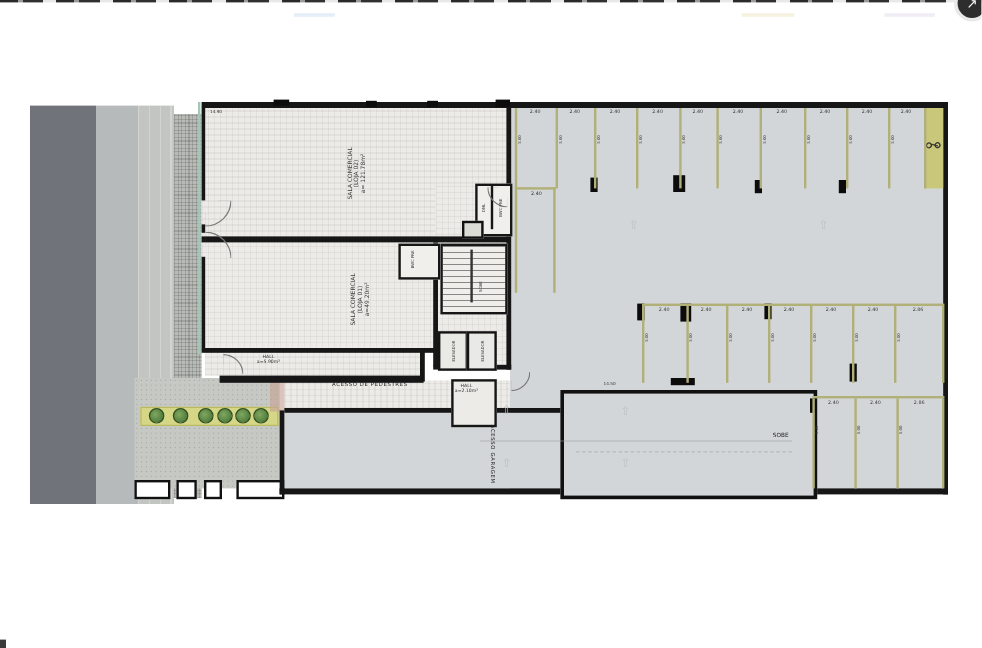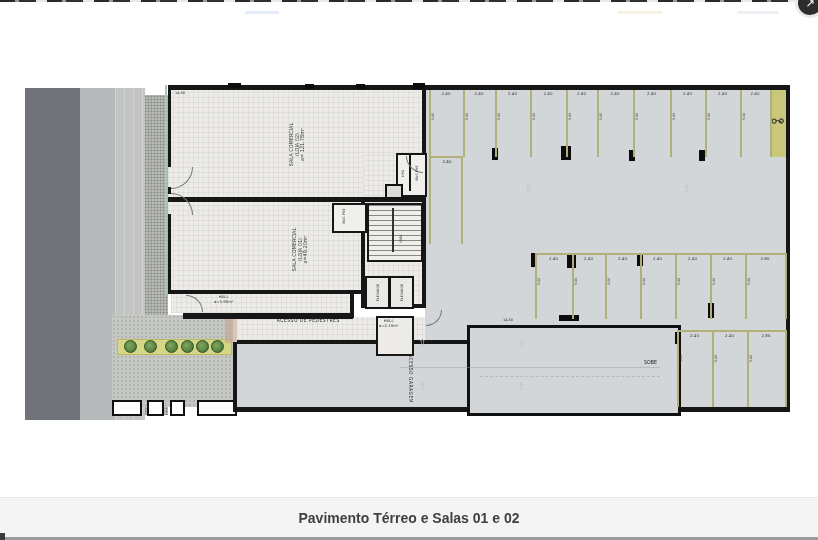--- a/index.html
+++ b/index.html
@@ -323,17 +323,14 @@
     <div class="abs" id="bush-layer" style="left:0;top:0;width:818px;height:497px;">
         <div class="bush" style="left: 124px; top: 340px;"></div>
         <div class="bush" style="left: 144px; top: 340px;"></div>
         <div class="bush" style="left: 165px; top: 340px;"></div>
         <div class="bush" style="left: 181px; top: 340px;"></div>
         <div class="bush" style="left: 196px; top: 340px;"></div>
         <div class="bush" style="left: 211px; top: 340px;"></div>
       </div>
   </div>
 
-  <div class="caption">
-    <span>Pavimento Térreo e Salas 01 e 02</span>
-  </div>
   <div class="cornerchip"></div>
 </div>
 
 </body></html>

